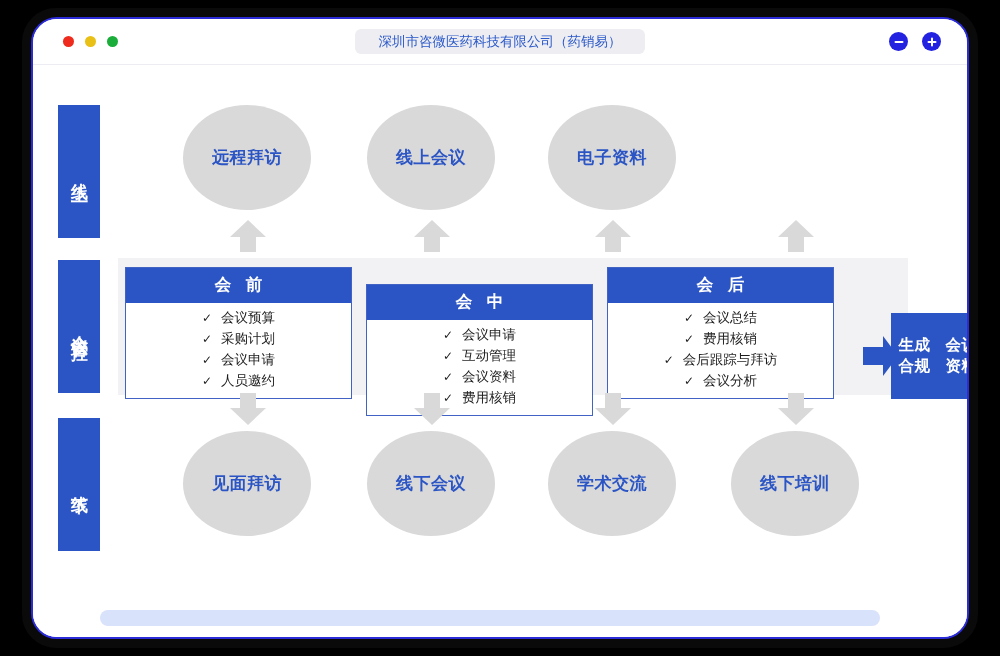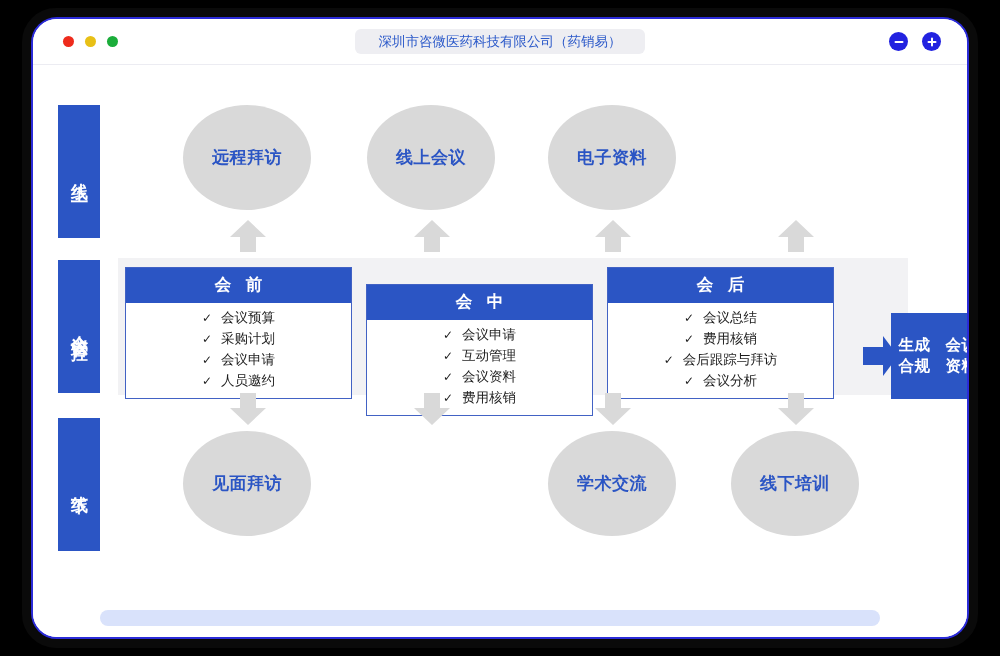--- a/index.html
+++ b/index.html
@@ -389,20 +389,23 @@
       </div>
       <div class="arrow-down ad4">
         <svg width="38" height="36" viewBox="0 0 38 36">
             <polygon points="19,34 1,17 11,17 11,2 27,2 27,17 37,17" fill="#d9d9d9"></polygon>
           </svg>
       </div>
 
       <div class="ellipse row-bottom col1">
         <span>见面拜访</span>
       </div>
+      <div class="ellipse row-bottom col2">
+        <span>线下会议</span>
+      </div>
       <div class="ellipse row-bottom col3">
         <span>学术交流</span>
       </div>
       <div class="ellipse row-bottom col4">
         <span>线下培训</span>
       </div>
 
       <div class="ph-bar ph1"></div>
       <div class="ph-bar ph2"></div>
 

